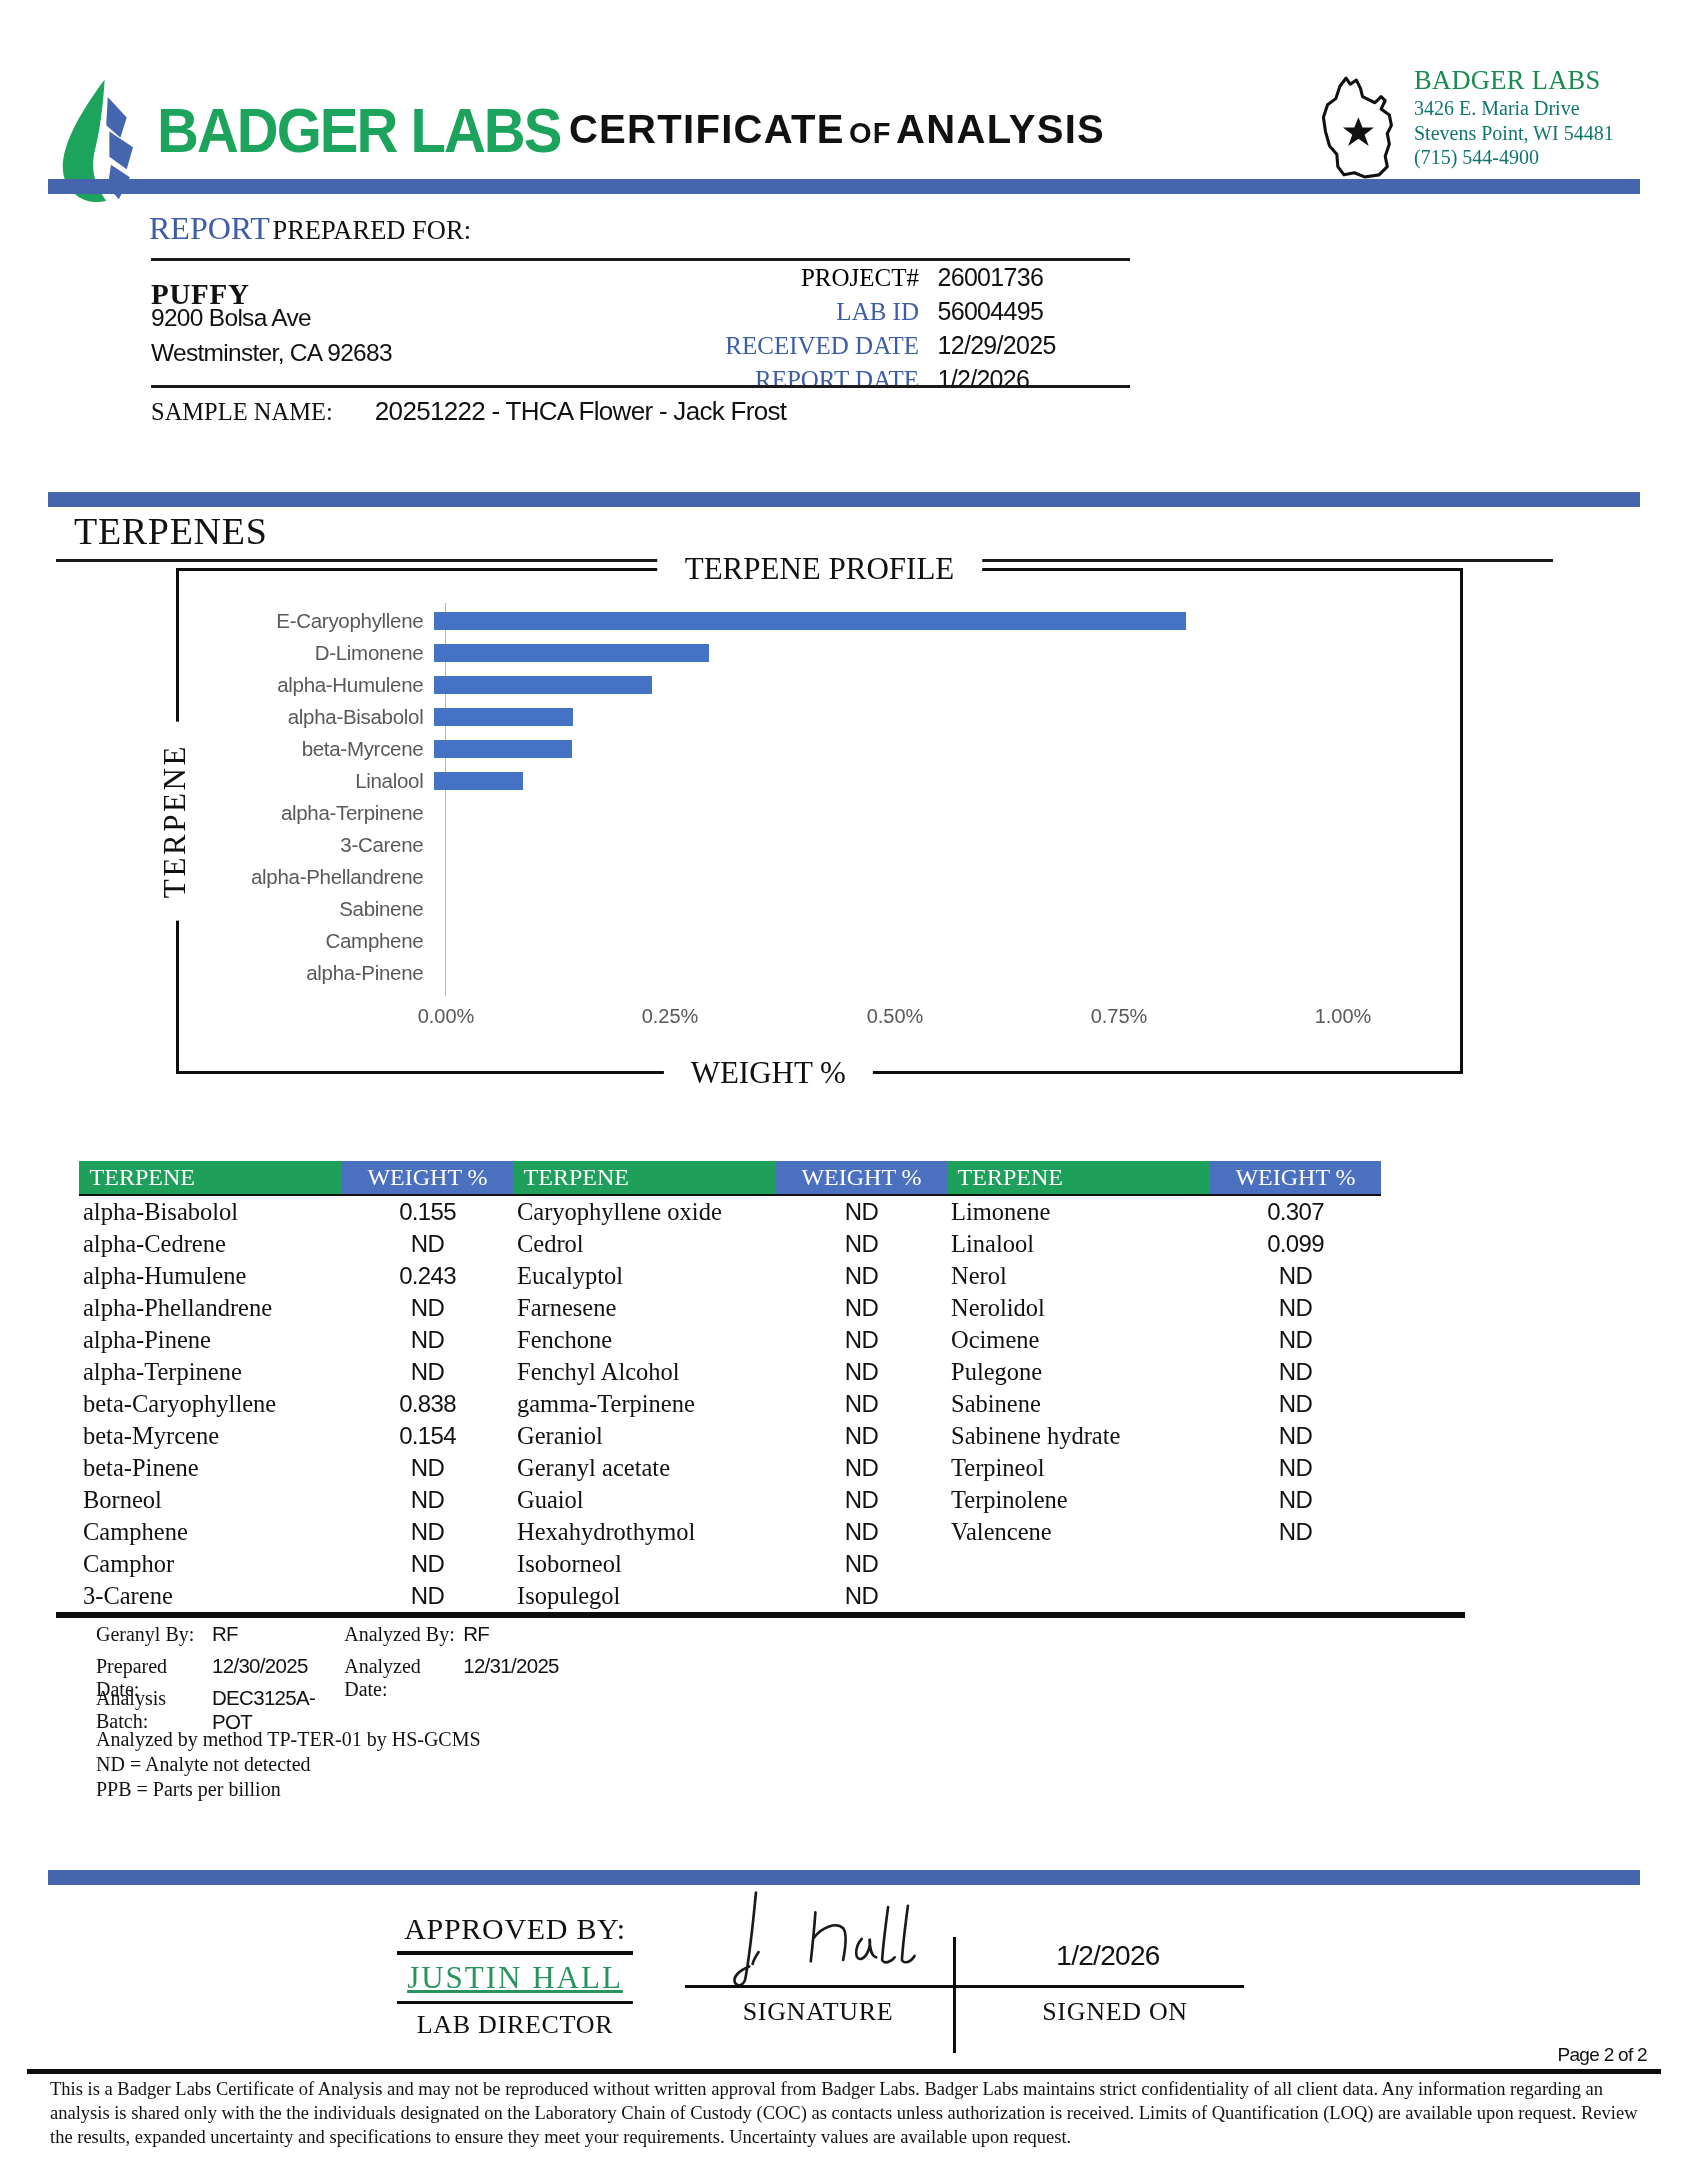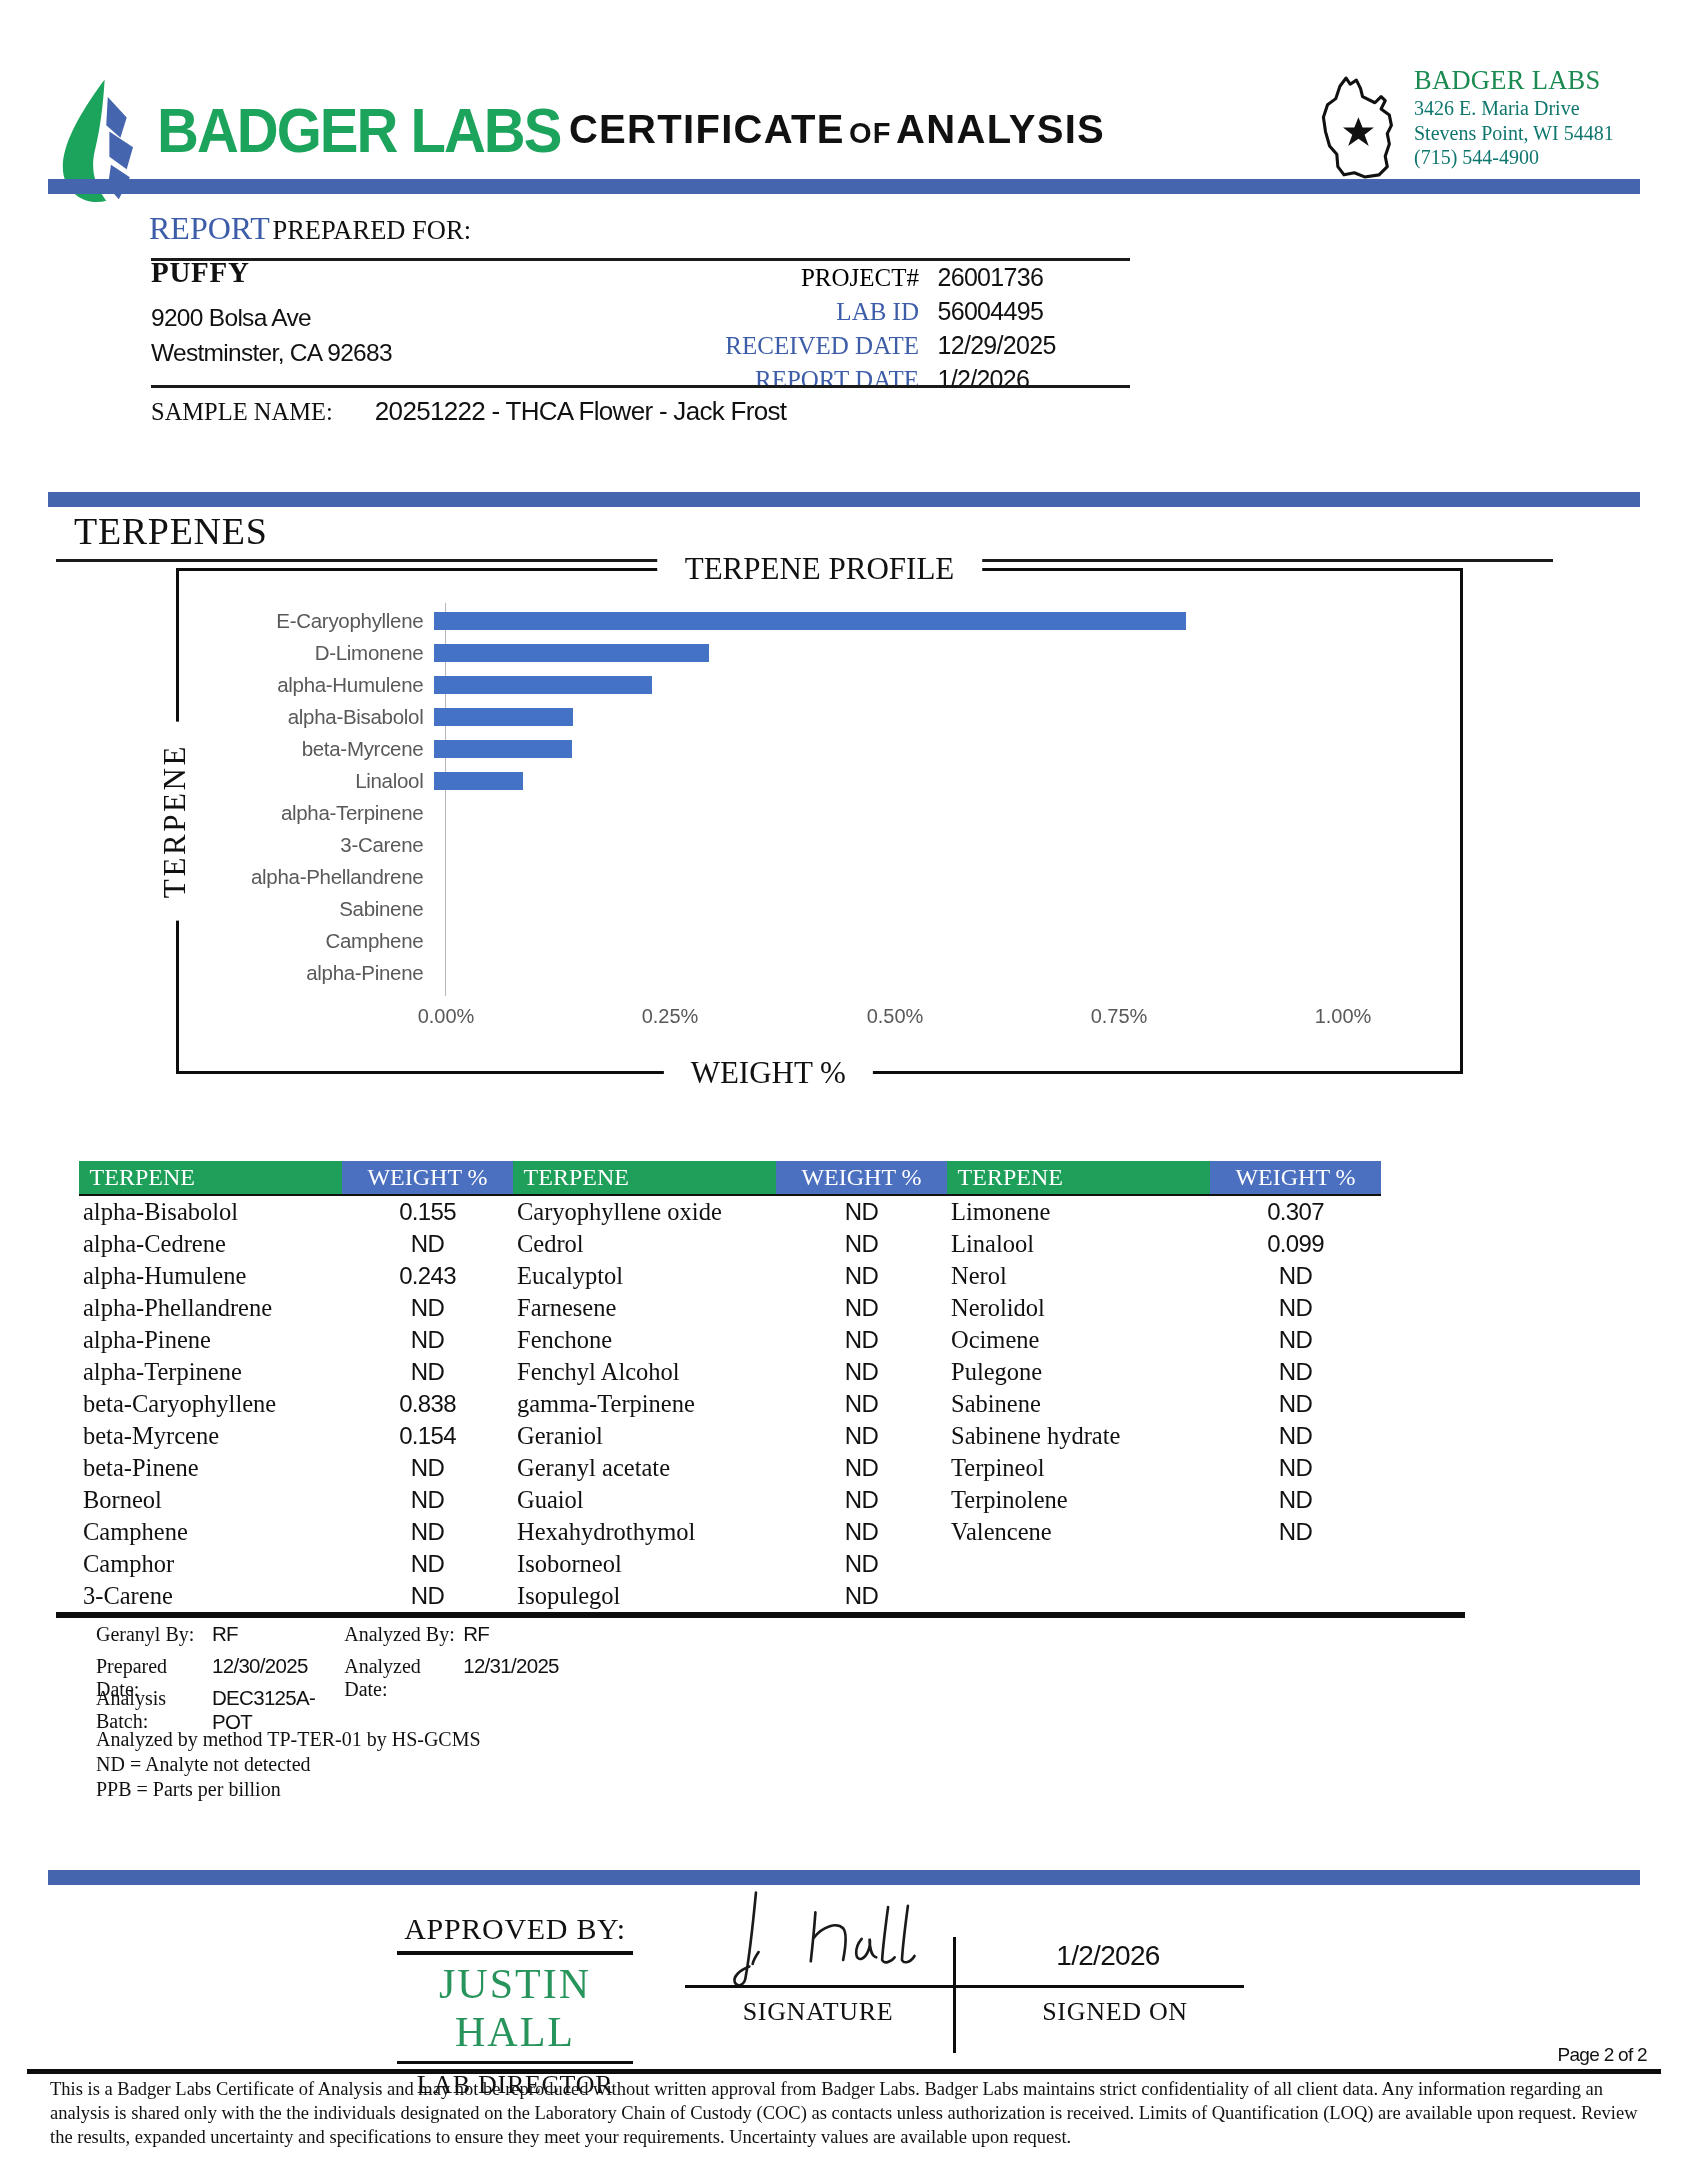--- a/index.html
+++ b/index.html
@@ -23,21 +23,21 @@
   .lab-name { font-size:26.5px; letter-spacing:0.3px; }
   .lab-line { font-size:20px; line-height:24.5px; color:#0f766e; }
 
   .blue-bar { position:absolute; left:48px; width:1592px; height:14.6px; }
 
   
   .rp-head { position:absolute; left:149px; top:210px; white-space:nowrap; }
   .rp-head .blue { font-size:32px; }
   .rp-head .rest { font-size:26.5px; color:#111; }
   .hrule { position:absolute; background:#1a1a1a; }
-  .client-name { position:absolute; left:151px; top:256px; font-size:29px; font-weight:bold; letter-spacing:0.7px; }
+  .client-name { position:absolute; left:151px; top:278px; font-size:29px; font-weight:bold; letter-spacing:0.7px; }
   .client-line { position:absolute; left:151px; font-size:24.5px; }
   .rfields { position:absolute; left:549px; top:263px; width:781px; }
   .rfield-row { display:flex; align-items:baseline; height:34px; }
   .rfield-label { width:370px; text-align:right; font-size:25px; }
   .rfield-value { margin-left:18.5px; font-size:25px; color:#111; }
   .sample-row { position:absolute; left:151px; top:396px; font-size:24.5px; white-space:nowrap; }
 
   
   .section-title { position:absolute; left:74px; top:509px; font-size:38px; letter-spacing:0.7px; }
 
@@ -79,21 +79,21 @@
   .meta-label.w2 { width:119px; }
   .meta-value { font-family:"Liberation Sans",sans-serif; font-size:20.5px; letter-spacing:-0.7px; width:119px; }
   .meta-gap { width:13.2px; }
   .meta-note { font-size:20px; line-height:25px; }
   .meta-notes { margin-top:9.3px; }
 
   
   .appr-col { position:absolute; left:397px; top:1912px; width:236px; text-align:center; }
   .appr-label { font-size:30px; letter-spacing:0.7px; }
   .appr-line { height:3.3px; background:#0d0d0d; margin:5.3px 0; }
-  .appr-name { font-size:42px; letter-spacing:2px; margin:2.6px 0 1.3px 0; }
+  .appr-name { font-size:31px; letter-spacing:2px; margin:2.6px 0 1.3px 0;text-decoration:underline; }
   .appr-role { font-size:26px; margin-top:4px; letter-spacing:0.7px; white-space:nowrap; }
   .sig-line { position:absolute; left:685px; top:1985px; width:559px; height:3.3px; background:#0d0d0d; }
   .sig-divider { position:absolute; left:953px; top:1937px; width:2.6px; height:116px; background:#0d0d0d; }
   .sig-label { position:absolute; left:818px; top:1997px; transform:translateX(-50%); font-size:26px; letter-spacing:0.7px; }
   .signedon-label { position:absolute; left:1115px; top:1997px; transform:translateX(-50%); font-size:26px; letter-spacing:0.7px; }
   .signed-date { position:absolute; left:1108px; top:1940px; transform:translateX(-50%);
     font-family:"Liberation Sans",sans-serif; font-size:28px; letter-spacing:-0.7px; }
   .signature-svg { position:absolute; left:715px; top:1887px; }
 
   

